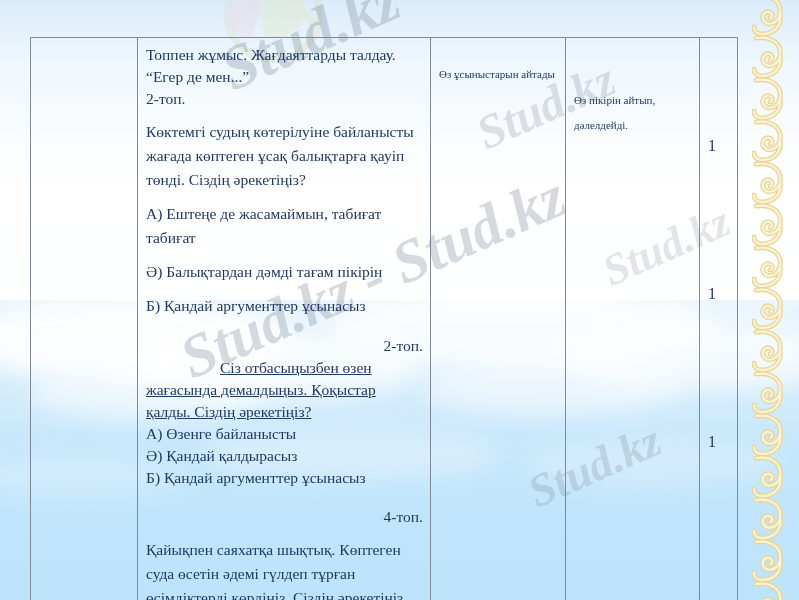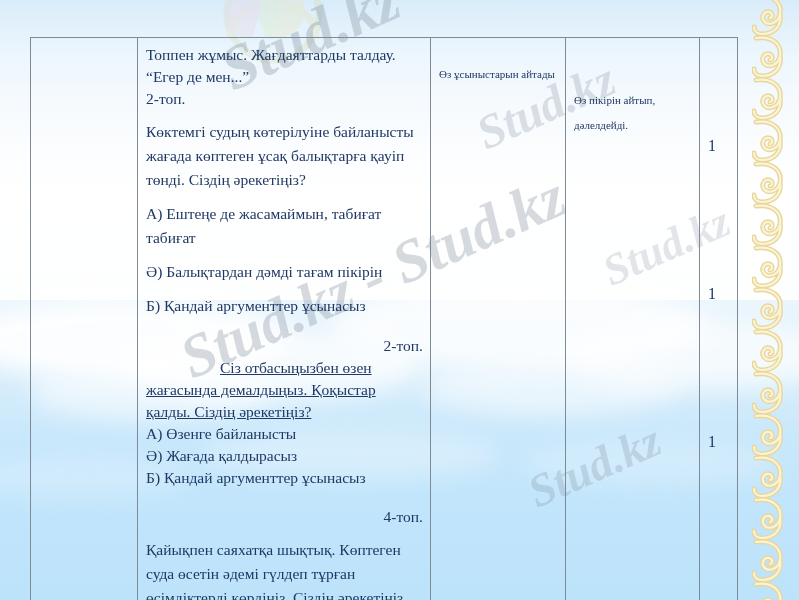--- a/index.html
+++ b/index.html
@@ -234,21 +234,21 @@
           <p class="txt tight">2-топ.</p>
 
           <p class="txt sp-sm">Көктемгі судың көтерілуіне байланысты жағада көптеген ұсақ балықтарға қауіп төнді. Сіздің әрекетіңіз?</p>
           <p class="txt sp-sm">А) Ештеңе де жасамаймын, табиғат табиғат</p>
           <p class="txt sp-sm">Ә) Балықтардан дәмді тағам пікірін</p>
           <p class="txt sp-sm">Б) Қандай аргументтер ұсынасыз</p>
 
           <p class="txt tight sp-before">2-топ.</p>
           <p class="txt tight indent">Сіз отбасыңызбен өзен жағасында демалдыңыз. Қоқыстар қалды. Сіздің әрекетіңіз?</p>
           <p class="txt tight">А) Өзенге байланысты</p>
-          <p class="txt tight">Ә) Жағада қалдырасыз</p>
+          <p class="txt tight">Ә) Қандай қалдырасыз</p>
           <p class="txt tight">Б) Қандай аргументтер ұсынасыз</p>
 
           <p class="txt tight sp-before">4-топ.</p>
           <p class="txt sp-sm">Қайықпен саяхатқа шықтық. Көптеген суда өсетін әдемі гүлдеп тұрған өсімдіктерді көрдіңіз. Сіздің әрекетіңіз қандай?</p>
 
         </div>
       </td>
 
       <td class="col-c">
         <div class="cell-pad">

